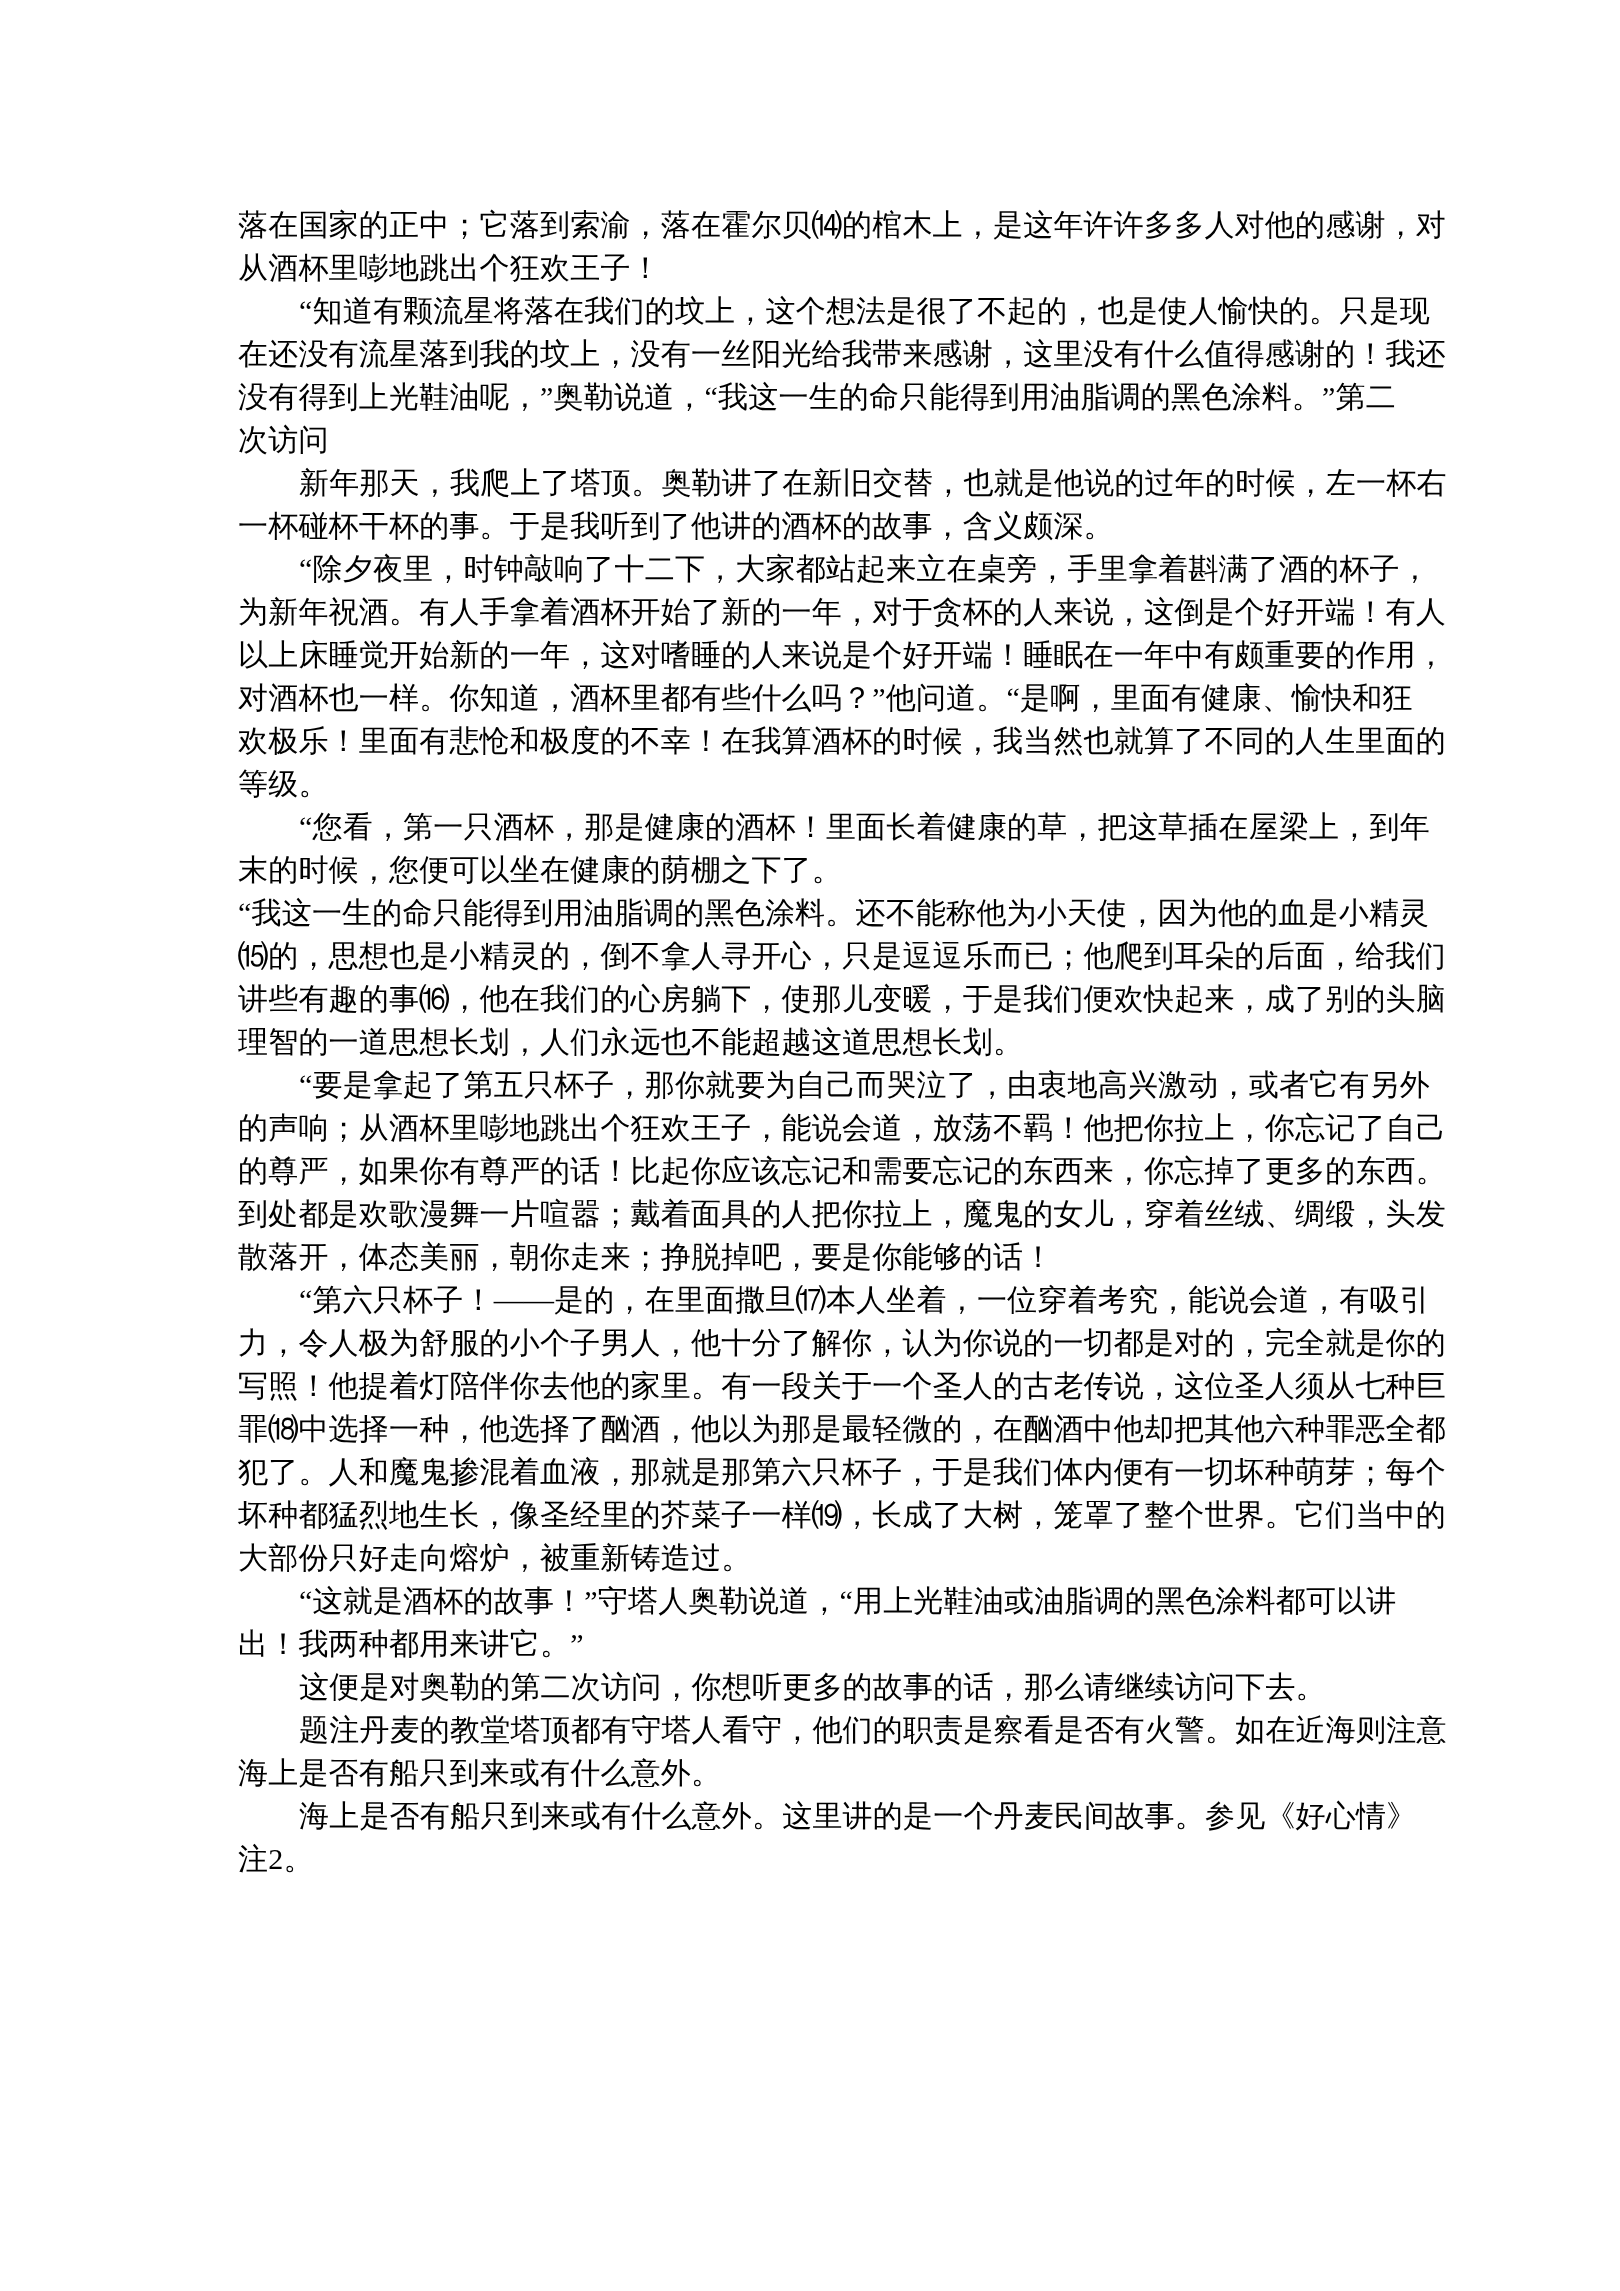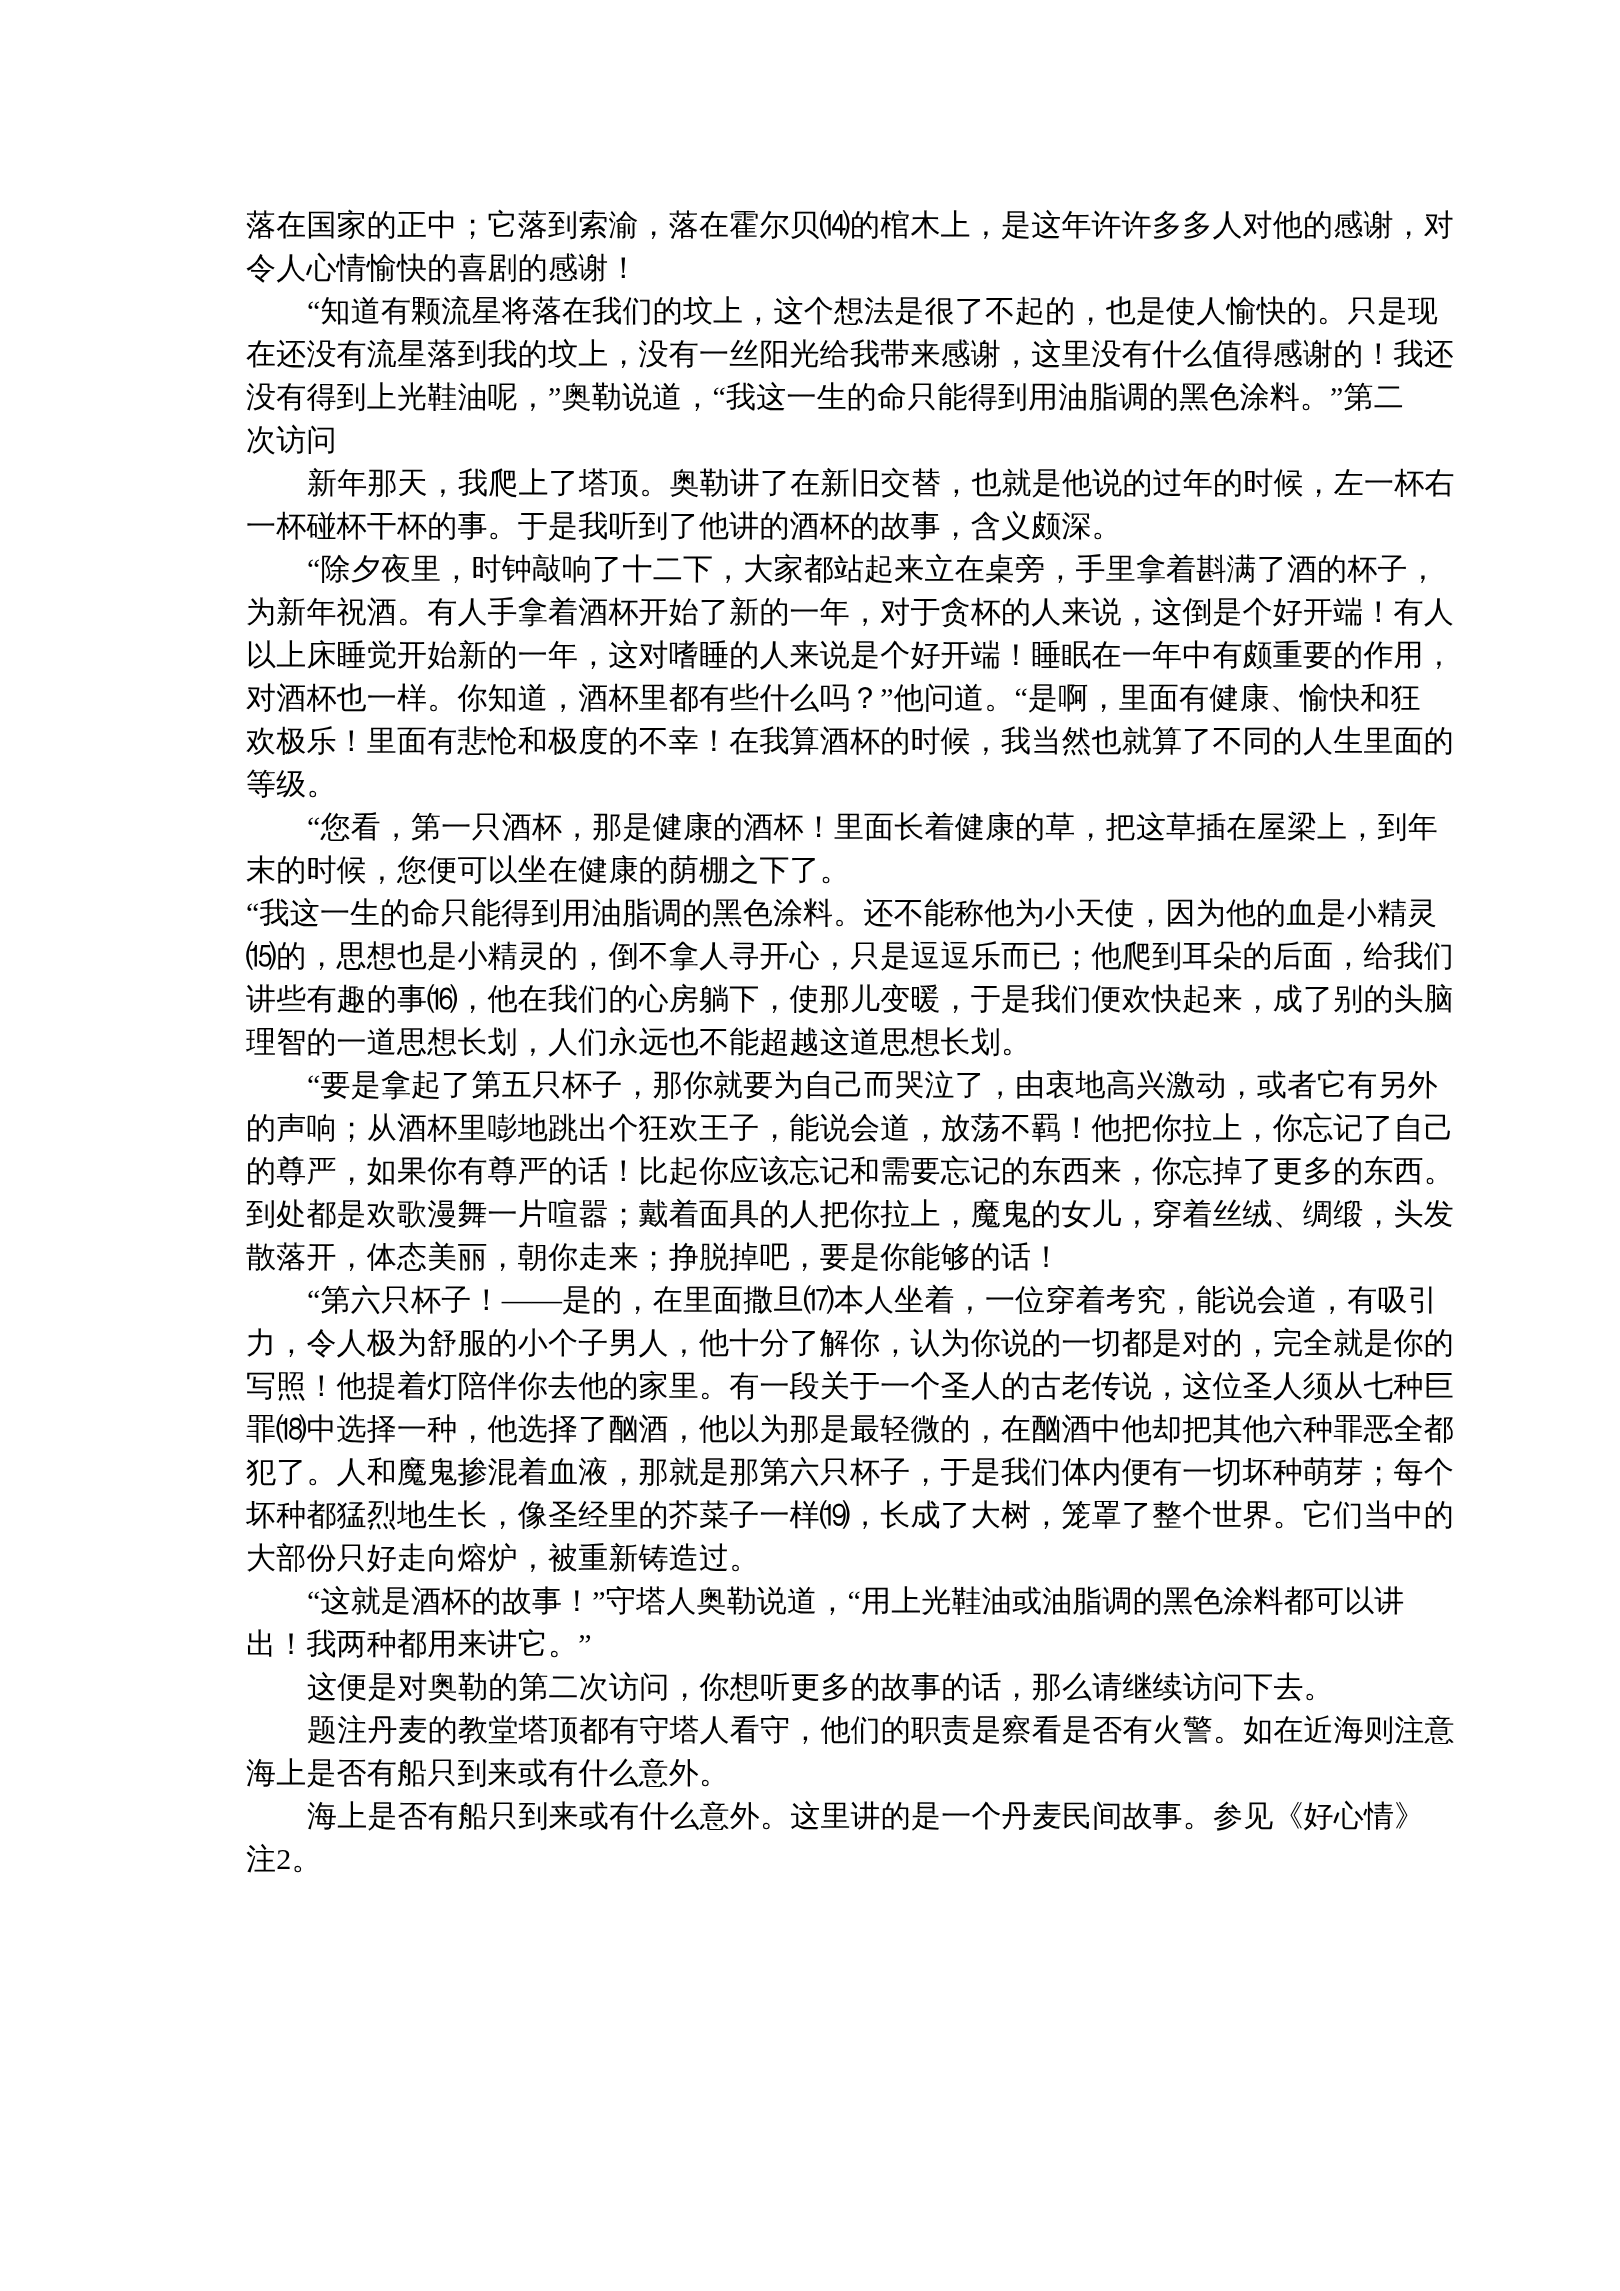--- a/index.html
+++ b/index.html
@@ -16,21 +16,21 @@
   .page {
     position: absolute;
     left: 0; top: 0;
     width: 1620px;
     height: 2292px;
     background: #ffffff;
     overflow: hidden;
   }
   .text-block {
     position: absolute;
-    left: 246px;
+    left: 238px;
     top: 203px;
     width: 1235px;
     color: #000000;
   }
   .line {
     height: 43px;
     line-height: 43px;
     font-size: 30px;
     letter-spacing: 0.2px;
     white-space: nowrap;
@@ -39,21 +39,21 @@
   .line.indent {
     padding-left: 61px;
   }
 </style>
 </head>
 <body style="background: rgb(255, 255, 255);">
 
 <div class="page">
   <div class="text-block" style="color: rgb(0, 0, 0);">
       <div class="line">落在国家的正中；它落到索渝，落在霍尔贝⒁的棺木上，是这年许许多多人对他的感谢，对</div>
-      <div class="line">令人心情愉快的喜剧的感谢！</div>
+      <div class="line">从酒杯里嘭地跳出个狂欢王子！</div>
       <div class="line indent">“知道有颗流星将落在我们的坟上，这个想法是很了不起的，也是使人愉快的。只是现</div>
       <div class="line">在还没有流星落到我的坟上，没有一丝阳光给我带来感谢，这里没有什么值得感谢的！我还</div>
       <div class="line">没有得到上光鞋油呢，”奥勒说道，“我这一生的命只能得到用油脂调的黑色涂料。”第二</div>
       <div class="line">次访问</div>
       <div class="line indent">新年那天，我爬上了塔顶。奥勒讲了在新旧交替，也就是他说的过年的时候，左一杯右</div>
       <div class="line">一杯碰杯干杯的事。于是我听到了他讲的酒杯的故事，含义颇深。</div>
       <div class="line indent">“除夕夜里，时钟敲响了十二下，大家都站起来立在桌旁，手里拿着斟满了酒的杯子，</div>
       <div class="line">为新年祝酒。有人手拿着酒杯开始了新的一年，对于贪杯的人来说，这倒是个好开端！有人</div>
       <div class="line">以上床睡觉开始新的一年，这对嗜睡的人来说是个好开端！睡眠在一年中有颇重要的作用，</div>
       <div class="line">对酒杯也一样。你知道，酒杯里都有些什么吗？”他问道。“是啊，里面有健康、愉快和狂</div>

